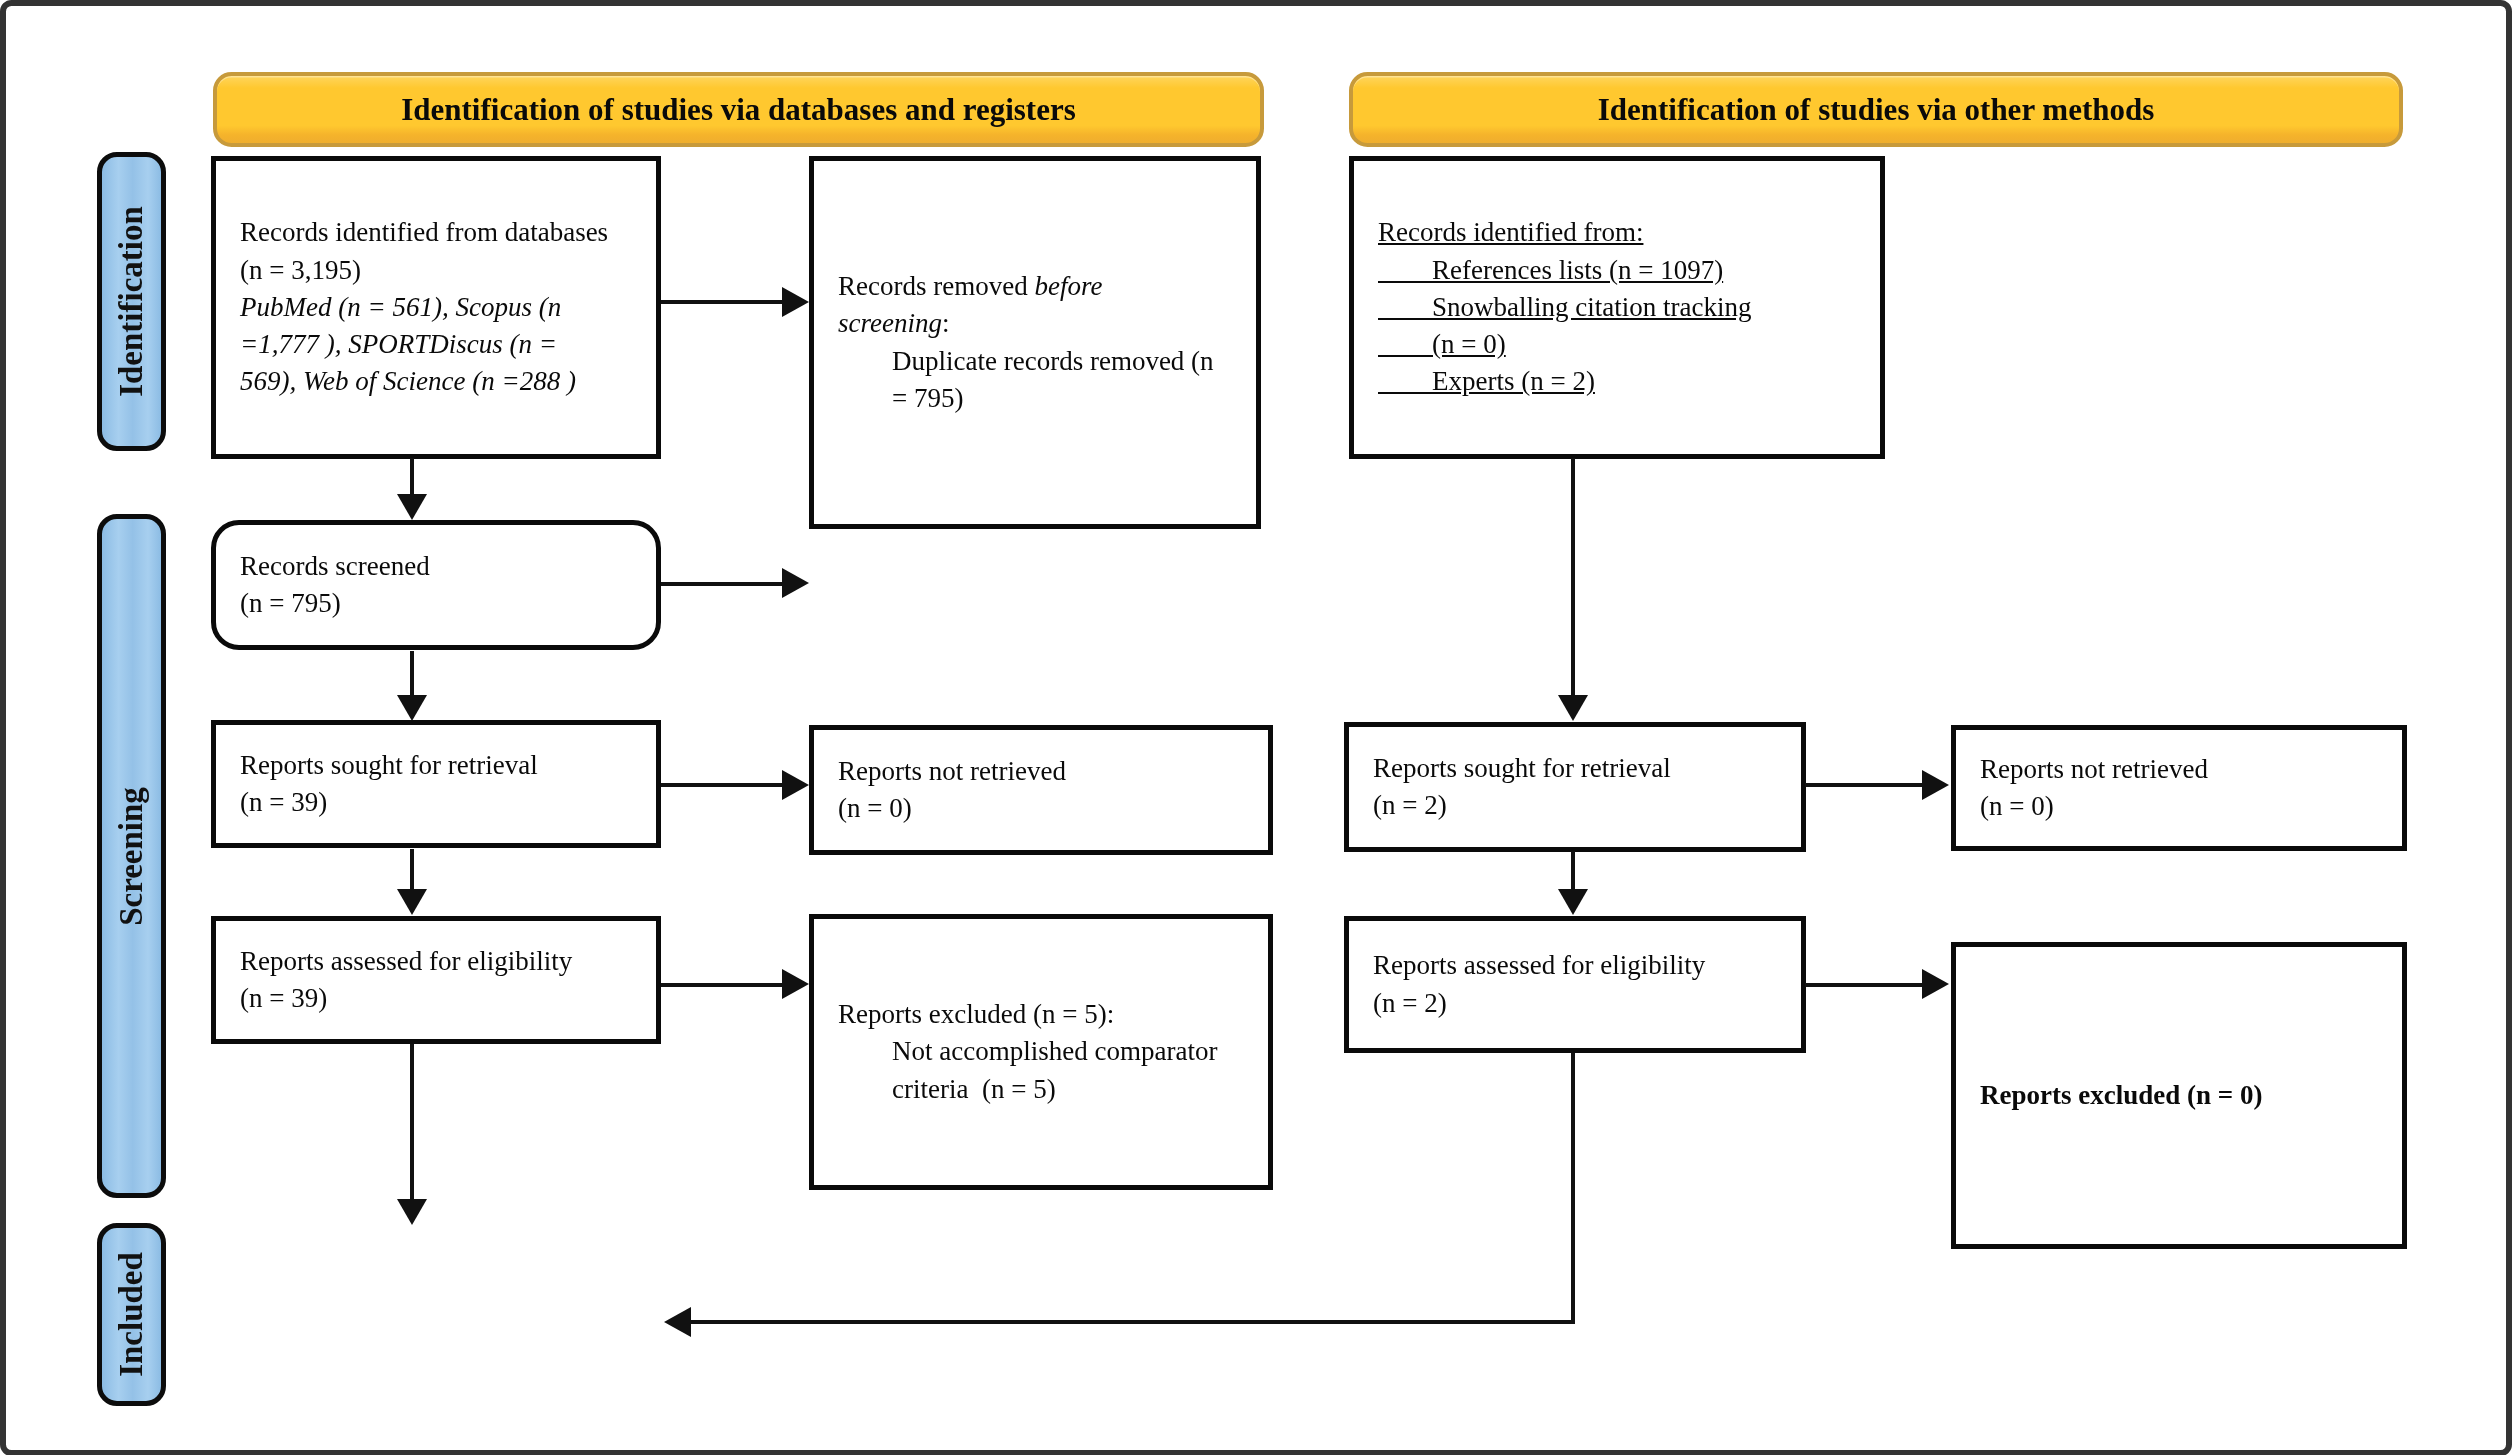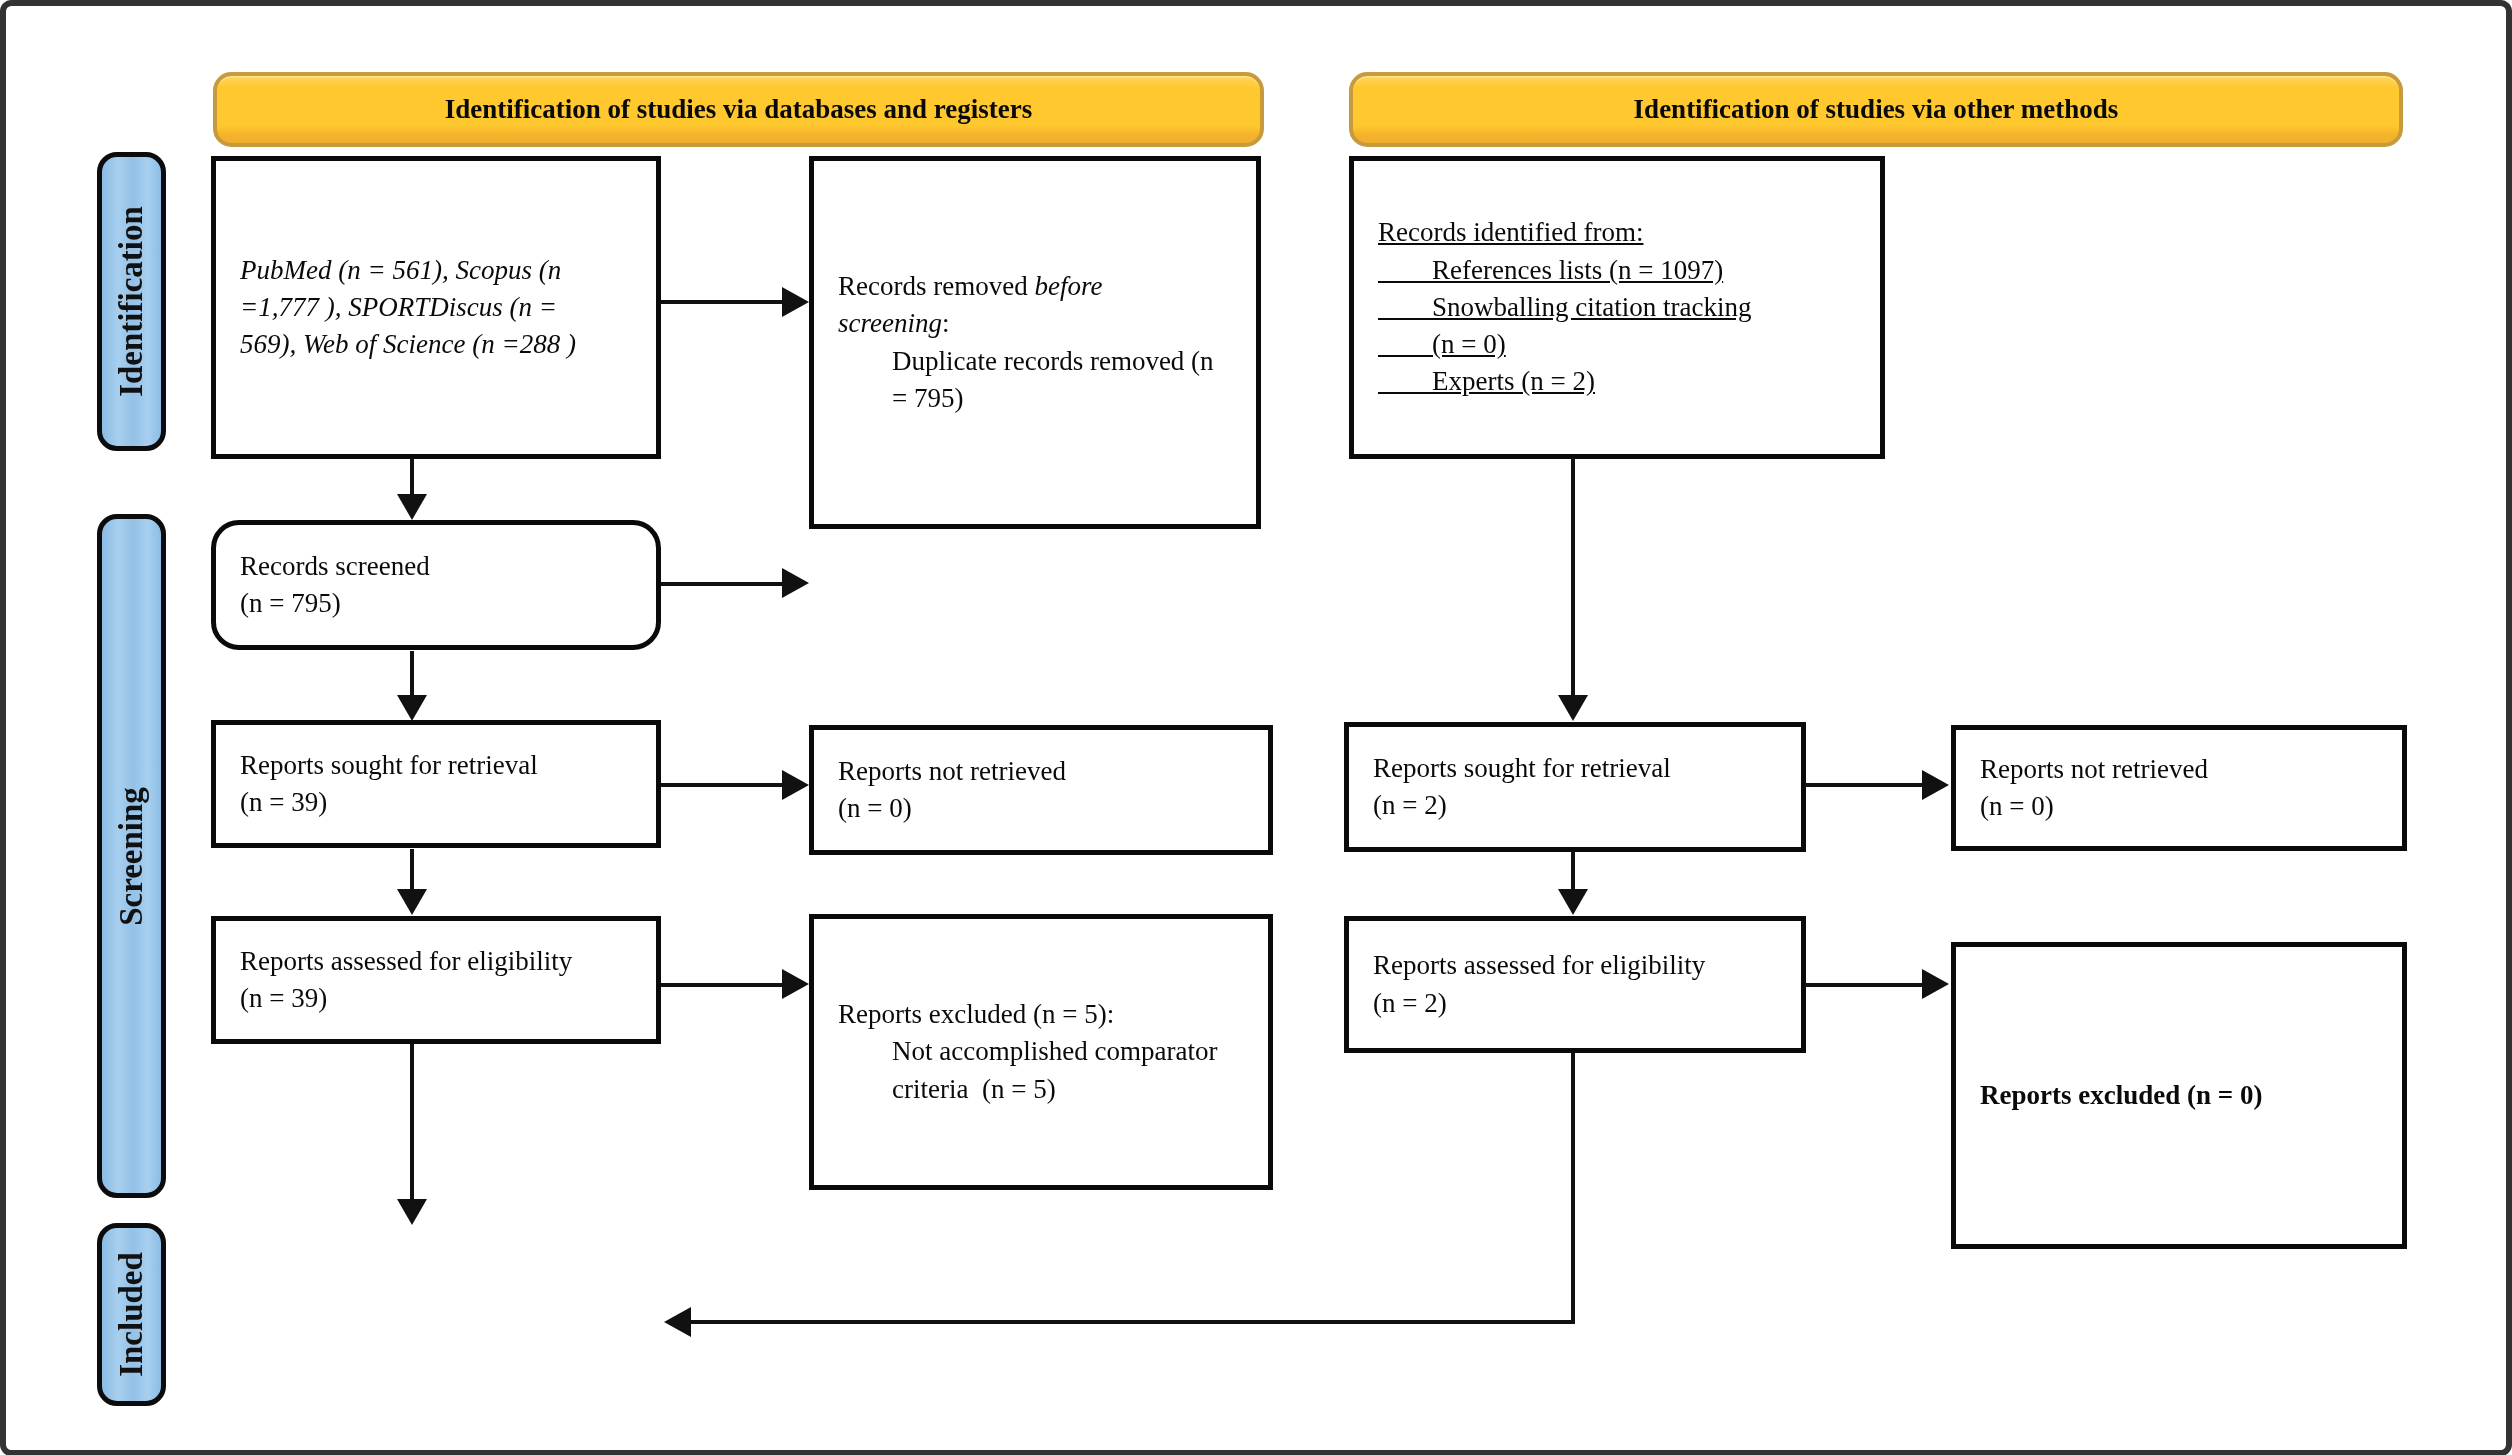--- a/index.html
+++ b/index.html
@@ -25,21 +25,21 @@
     white-space:pre-wrap;
   }
   .box .it{font-style:italic;}
   
   .banner{
     position:absolute;box-sizing:border-box;
     border:4.3px solid #c79a3b;
     border-radius:18.5px;
     background:linear-gradient(180deg,#ffd55c 0%,#ffc82f 18%,#ffc82f 74%,#f5b32b 88%,#efae2e 100%);
     display:flex;align-items:center;justify-content:center;
-    font-size:27px;font-weight:bold;
+    font-size:31px;font-weight:bold;
     box-shadow:inset 0 1.4px 0 rgba(255,255,255,.35);
   }
   
   .stageband{
     position:absolute;box-sizing:border-box;
     border:5.7px solid #0c0c0c;
     border-radius:20px;
     background:linear-gradient(90deg,#8cbce4 0%,#a7cfef 28%,#94c1e7 52%,#a7cfef 78%,#8cbce4 100%);
     display:flex;align-items:center;justify-content:center;
   }
@@ -77,21 +77,23 @@
     <span>Identification</span>
   </div>
   <div class="stageband" style="left:91px;top:508px;width:69px;height:684px;">
     <span>Screening</span>
   </div>
   <div class="stageband" style="left:91px;top:1217px;width:69px;height:183px;">
     <span>Included</span>
   </div>
 
   <div class="box" style="left:205px;top:150px;width:450px;height:303px;">
-    <div><span class="it">PubMed (n = 561), Scopus (n
+    <div><span>Records identified from databases
+(n = 3,195)
+</span><span class="it">PubMed (n = 561), Scopus (n
 =1,777 ), SPORTDiscus (n =
 569), Web of Science (n =288 )</span></div>
   </div>
 
   <div class="box" style="left:803px;top:150px;width:452px;height:373px;">
     <div><span>Records removed </span><span class="it">before
 screening</span><span>:
         Duplicate records removed (n
         = 795)</span></div>
   </div>

